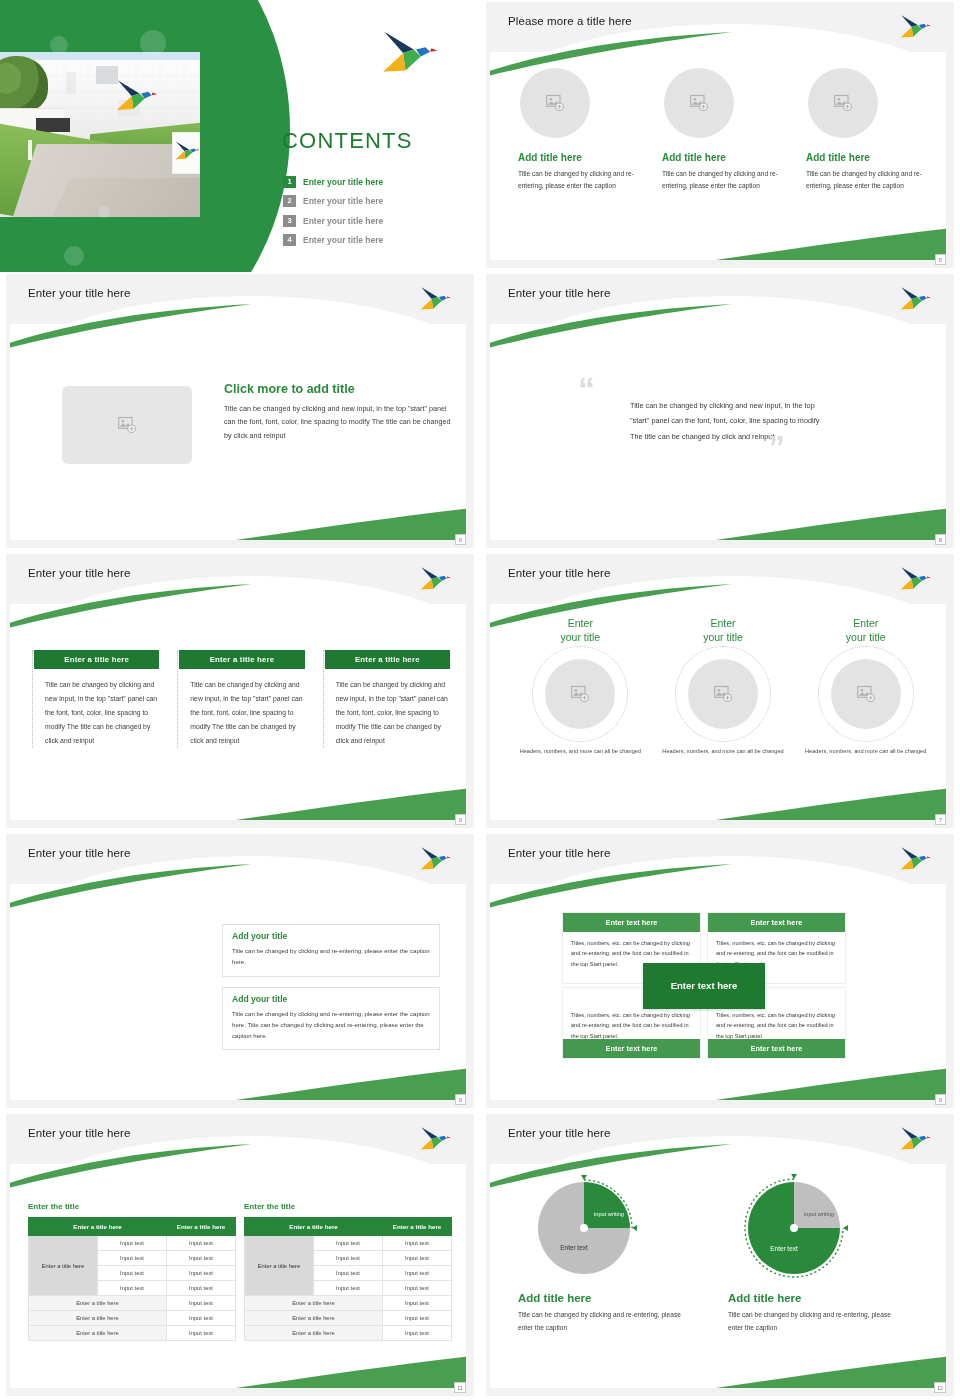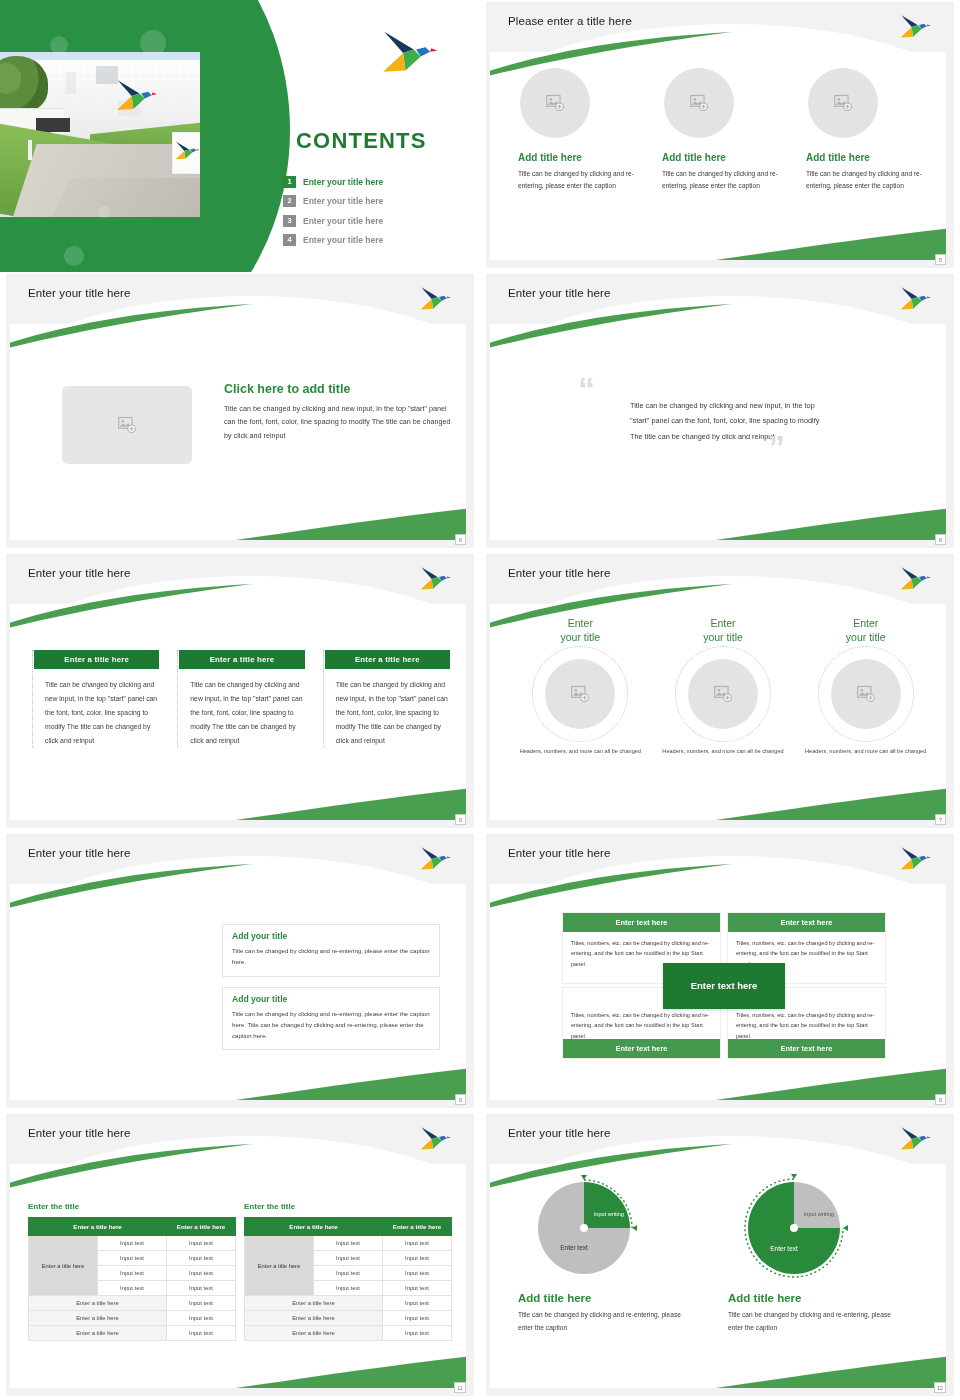--- a/index.html
+++ b/index.html
@@ -127,22 +127,22 @@
   .ph-panel {
     position:absolute; right: -2px; top: 80px; width: 30px; height: 42px;
     background:#fbfbfa; border:1px solid #eee;
   }
   .ph-birdsign { position:absolute; right: 0px; top: 84px; width: 26px; height: 30px; }
   .ph-birdwall { position:absolute; right: 42px; top: 24px; width: 44px; height: 40px; }
   .bokeh { position:absolute; border-radius:50%; background: rgba(255,255,255,.16); }
 
   .cover-logo { position:absolute; left: 378px; top: 26px; width: 62px; height: 54px; }
   .cover-title {
-    position:absolute; left: 296px; top: 128px;
-    font-size: 22px; font-weight: bold; color:#1e7a31; letter-spacing: 1.2px;
+    position:absolute; left: 282px; top: 128px;
+    font-size: 22px; font-weight: normal; color:#1e7a31; letter-spacing: 1.2px;
   }
   .toc { position:absolute; left: 283px; top: 172px; }
   .toc-row { display:flex; align-items:center; gap:7px; height: 19.5px; }
   .toc-num {
     width: 13px; height: 12px; background:#8c8c8c; color:#fff;
     font-size: 7.5px; font-weight:bold; line-height:12px; text-align:center;
   }
   .toc-row.active .toc-num { background:#2a8a3c; }
   .toc-label { font-size: 8.5px; font-weight:bold; color:#8c8c8c; }
   .toc-row.active .toc-label { color:#2a8a3c; }
@@ -202,21 +202,21 @@
   .s7-left { position:absolute; left: 62px; top: 98px; width: 120px; }
   .s7-h { font-size: 17px; font-weight:bold; color:#2a8a3c; }
   .s7-p { margin-top: 7px; font-size: 7px; line-height: 1.95; color:#3d3d3d; }
   .s7-right { position:absolute; left: 212px; top: 86px; width: 218px; }
   .s7-card { border:1px solid #e2e2e2; padding: 6px 9px 8px; background:#fff; }
   .s7-card + .s7-card { margin-top: 10px; }
   .s7-ch { font-size: 8.6px; font-weight:bold; color:#2a8a3c; }
   .s7-cp { margin-top: 4px; font-size: 6.1px; line-height: 1.85; color:#3d3d3d; }
 
   
-  .s8-wrap { position:absolute; left: 72px; top: 74px; width: 324px; }
+  .s8-wrap { position:absolute; left: 72px; top: 74px; width: 284px; }
   .s8-grid { display:grid; grid-template-columns: 1fr 1fr; gap: 3px 6px; }
   .s8-cell { border:1px solid #eeeeee; background:#fff; min-height: 72px; position:relative; }
   .s8-bar {
     background:#45994f; color:#fff; text-align:center;
     font-size: 7.4px; font-weight:bold; padding: 5px 0;
   }
   .s8-bar.bottom { position:absolute; left:0; right:0; bottom:0; }
   .s8-txt { padding: 6px 8px; font-size: 5.6px; line-height: 1.85; color:#3a3a3a; }
   .s8-txt.lower { padding-top: 22px; }
   .s8-center {
@@ -354,21 +354,21 @@
     <div class="canvas" style="background:#f2f2f2;">
       <div class="shell">
         <div class="hdr-band"></div>
         <div class="hdr-curve"></div>
         <svg class="green-swoosh-tl" viewBox="0 0 260 46" preserveAspectRatio="none">
           <path d="M0 44 C70 20 150 6 258 0 C150 14 70 30 6 46 Z" fill="#4a9e4f"></path>
         </svg>
         <svg class="green-swoosh-br" viewBox="0 0 250 34" preserveAspectRatio="none">
           <path d="M250 0 C160 10 70 24 0 34 L250 34 Z" fill="#4a9e4f"></path>
         </svg>
-        <div class="slide-title">Please enter a title here</div>
+        <div class="slide-title">Please more a title here</div>
         <svg class="logo-bird" viewBox="0 0 100 92">
           <path d="M8 10 L58 40 L40 46 Z" fill="#17375e"></path>
           <path d="M58 40 L40 46 L44 76 L70 52 Z" fill="#3fae49"></path>
           <path d="M70 52 L86 44 L78 36 L62 40 Z" fill="#1f76bd"></path>
           <path d="M86 44 L98 42 L88 38 Z" fill="#e11b22"></path>
           <path d="M40 46 L6 78 L44 76 Z" fill="#f5b018"></path>
         </svg>
 
         <div class="s2-cols">
           <div class="s2-col">
@@ -439,21 +439,21 @@
         <div class="img-ph-rect s3-rect">
           <svg class="ph-icon" viewBox="0 0 24 24">
             <rect x="2" y="3" width="16" height="13" fill="none" stroke="#8a8a8a" stroke-width="1.4"></rect>
             <circle cx="7" cy="7.5" r="1.5" fill="#8a8a8a"></circle>
             <path d="M3 14 l4.5-4 3 2.6 3-2.6 3.2 4z" fill="#8a8a8a"></path>
             <circle cx="17.5" cy="16.5" r="4.6" fill="#fff" stroke="#8a8a8a" stroke-width="1.3"></circle>
             <path d="M17.5 14.2v4.6M15.2 16.5h4.6" stroke="#8a8a8a" stroke-width="1.3"></path>
           </svg>
         </div>
         <div class="s3-txt">
-          <div class="s3-h">Click here to add title</div>
+          <div class="s3-h">Click more to add title</div>
           <div class="s3-p">Title can be changed by clicking and new input, in the top "start" panel can the font, font, color, line spacing to modify The title can be changed by click and reinput</div>
         </div>
       </div>
       <div class="pagebox">6</div>
     </div>
   </div>
 
   <div class="slide pad">
     <div class="canvas" style="background:#f2f2f2;">
       <div class="shell">

